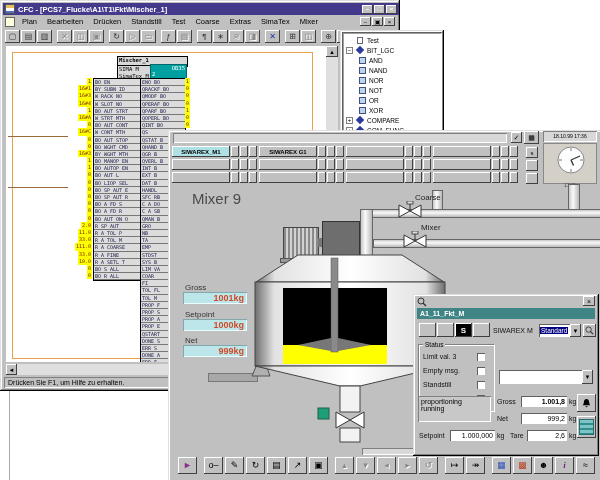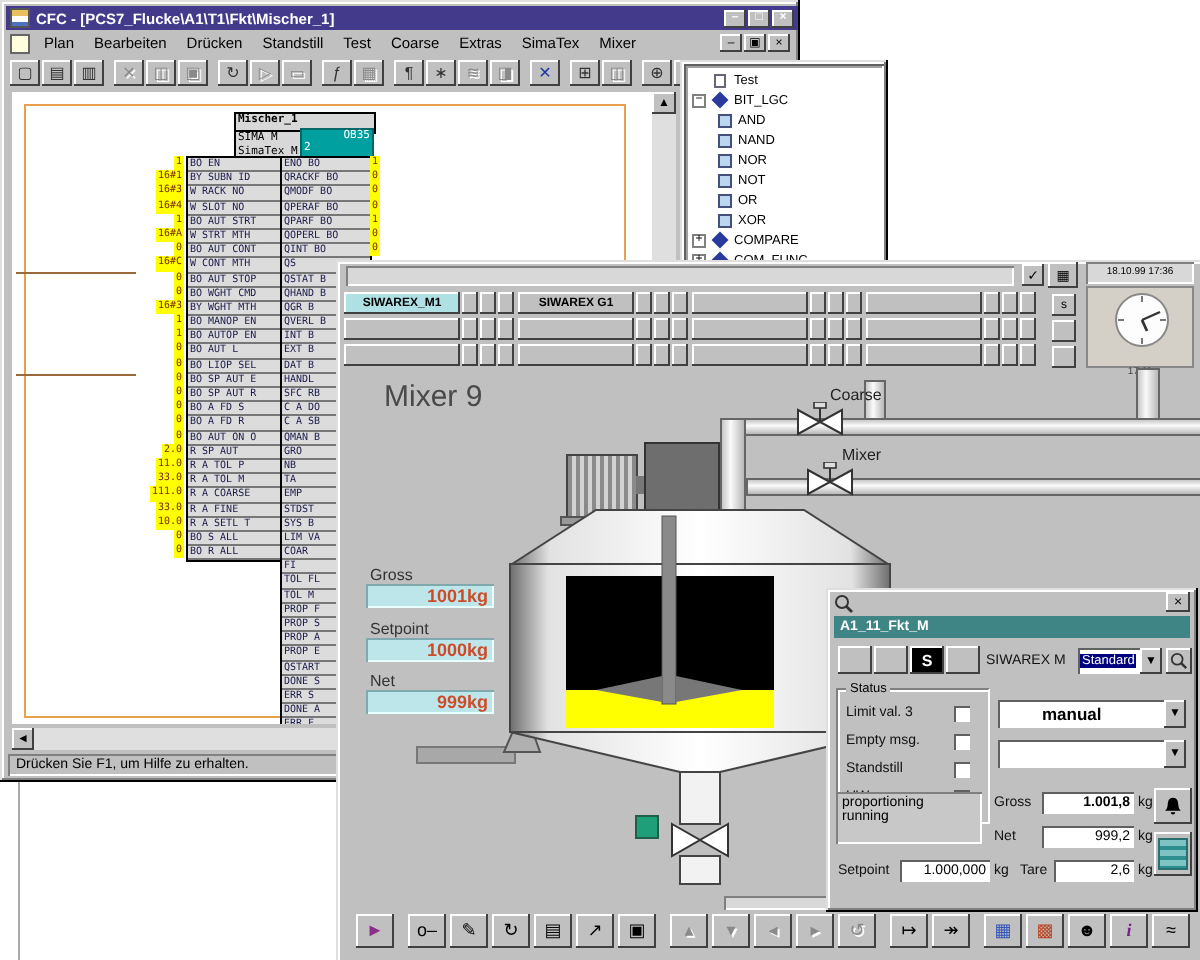--- a/index.html
+++ b/index.html
@@ -574,24 +574,20 @@
           <div class="fp-label" style="left: 4px; top: 8px;">Limit val. 3</div>
           <div class="cb" style="left: 58px; top: 8px;"></div>
           <div class="fp-label" style="left: 4px; top: 22px;">Empty msg.</div>
           <div class="cb" style="left: 58px; top: 22px;"></div>
           <div class="fp-label" style="left: 4px; top: 36px;">Standstill</div>
           <div class="cb" style="left: 58px; top: 36px;"></div>
           <div class="fp-label" style="left: 4px; top: 50px;">HW error</div>
           <div class="cb" style="left: 58px; top: 50px;"></div>
         </div>
     </div>
-    <div class="ddown" style="left:86px;top:56px;width:94px;height:14px;">
-      <span style="font-size:8.5px;font-weight:bold;margin-left:22px;">manual</span>
-      <div class="ddarrow">▼</div>
-    </div>
     <div class="ddown" style="left:86px;top:76px;width:94px;height:14px;">
       <div class="ddarrow">▼</div>
     </div>
     <div class="sunken abs" style="left:5px;top:102px;width:73px;height:26px;font-size:7px;padding:2px 0 0 3px;box-sizing:border-box;background:#c8c8c8;">
       <div>proportioning</div>
       <div>running</div>
     </div>
     <div class="fp-label" style="left:84px;top:104px;">Gross</div>
     <div class="fp-field" style="left:108px;top:102px;width:46px;font-weight:bold;">1.001,8</div>
     <div class="fp-label" style="left:156px;top:104px;">kg</div>

